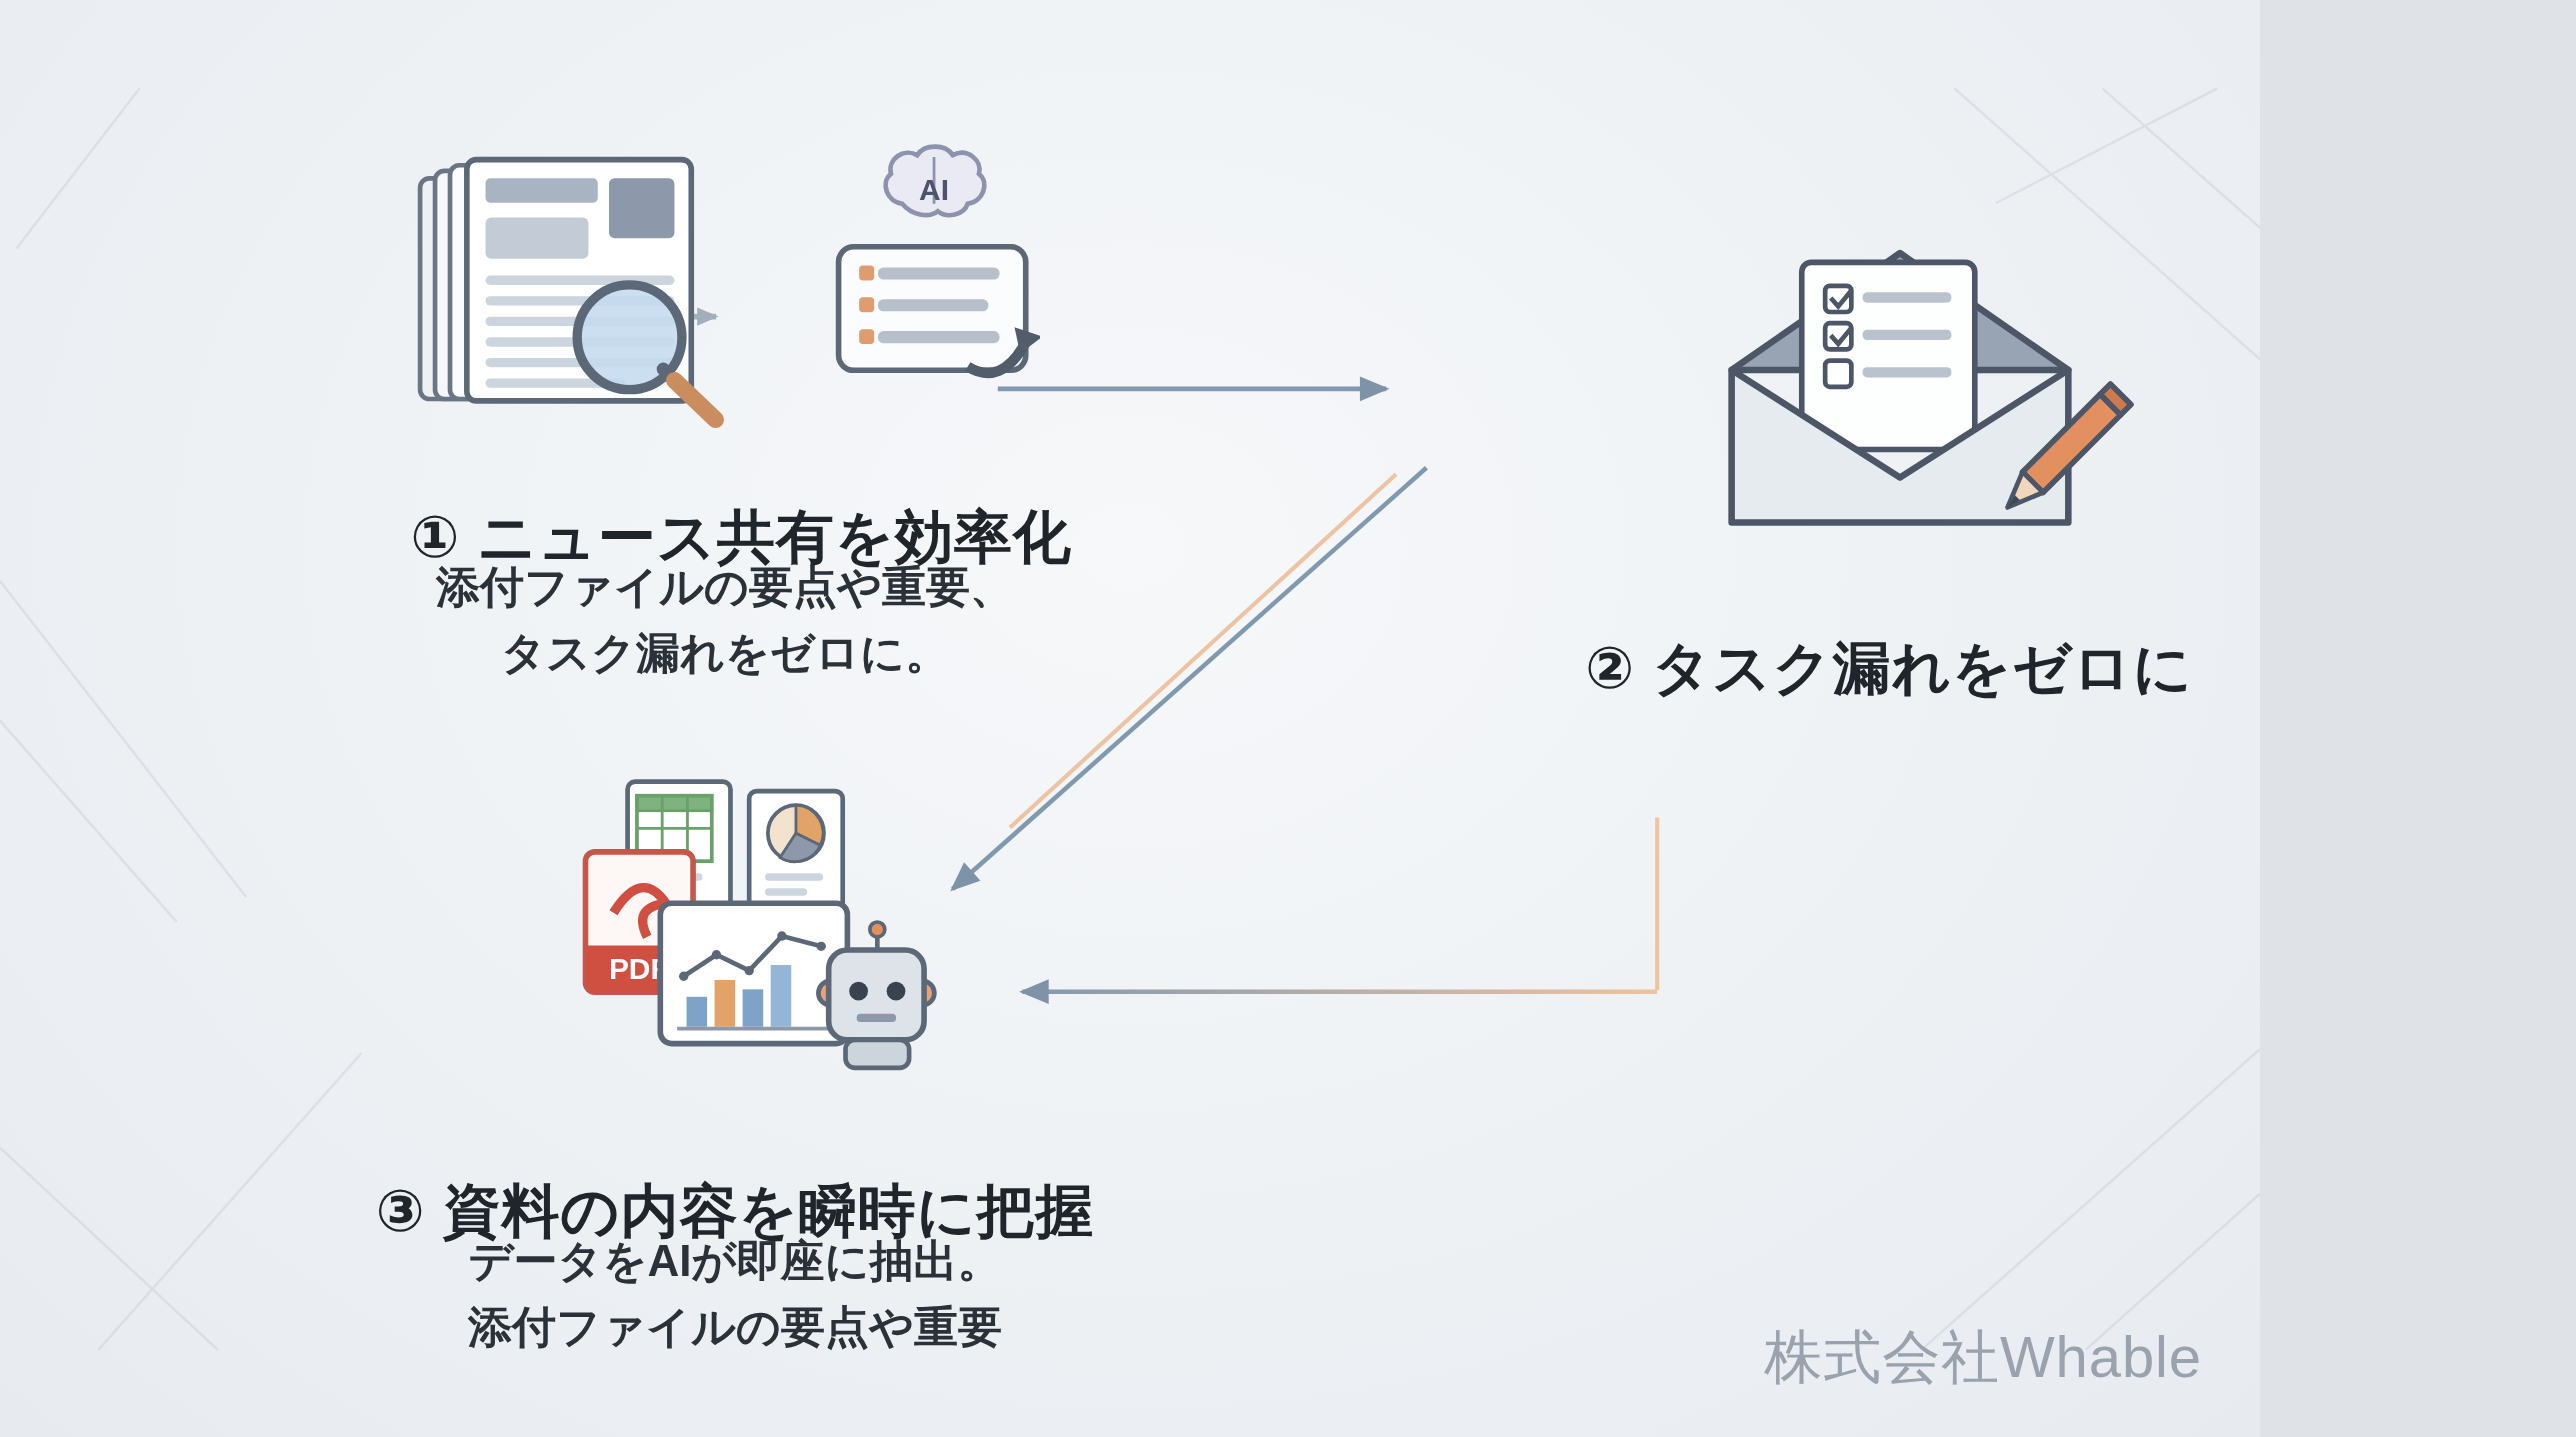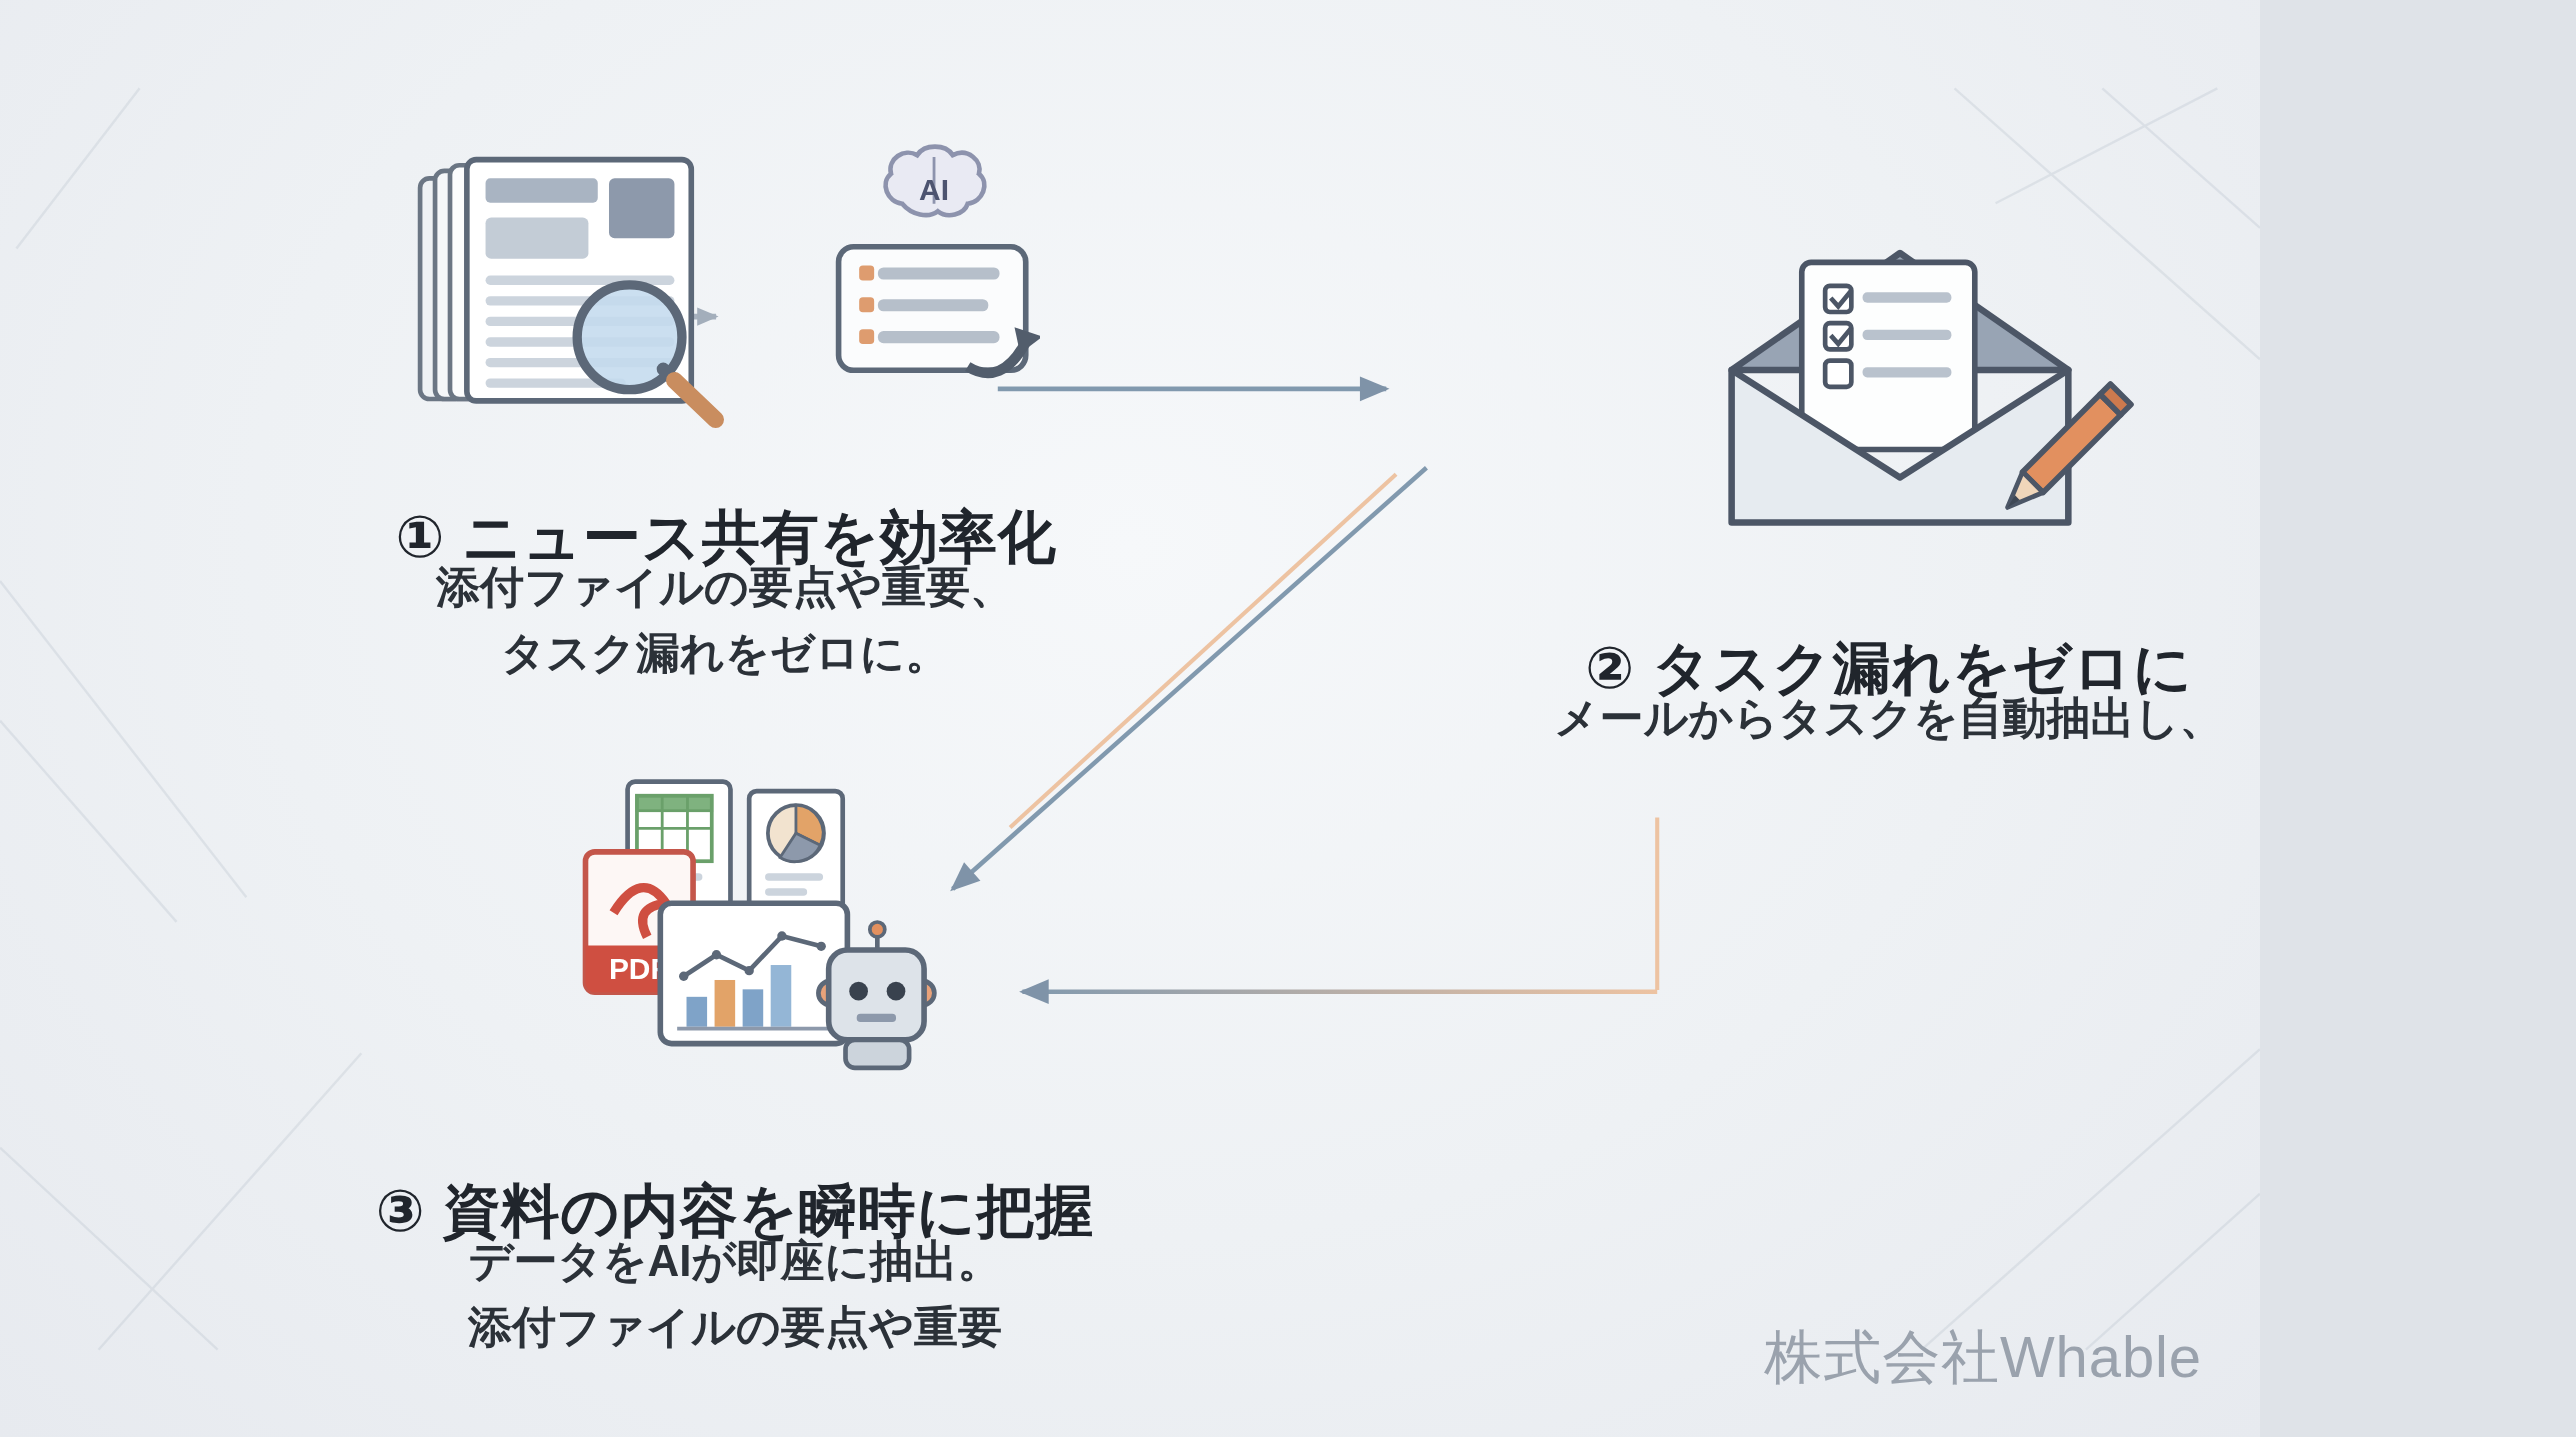--- a/index.html
+++ b/index.html
@@ -186,29 +186,28 @@
         <circle cx="400" cy="246" r="13" fill="#e8a27a" stroke="#5c6878" stroke-width="5"></circle>
         <rect x="300" y="200" width="102" height="96" rx="20" fill="#dde3e9" stroke="#5c6878" stroke-width="6"></rect>
         <circle cx="332" cy="244" r="10" fill="#39424e"></circle>
         <circle cx="372" cy="244" r="10" fill="#39424e"></circle>
         <rect x="330" y="268" width="42" height="9" rx="4" fill="#8d99ab"></rect>
         <rect x="318" y="296" width="68" height="30" rx="10" fill="#ccd4dc" stroke="#5c6878" stroke-width="5"></rect>
       </g>
     </svg>
   </div>
 
-  <h2 class="title" style="left:305px;top:451px;">① ニュース共有を効率化</h2>
+  <h2 class="title" style="left:320px;top:451px;">① ニュース共有を効率化</h2>
   <div class="body-text" style="left:304px;top:554px;">
     <div>添付ファイルの要点や重要、</div>
     <div>タスク漏れをゼロに。</div>
   </div>
 
   <h2 class="title" style="left:1468px;top:582px;">② タスク漏れをゼロに</h2>
   <div class="body-text" style="left:1468px;top:685px;">
-    <div>メールからタスクを自動抽出し、</div>
   </div>
 
   <h2 class="title" style="left:314px;top:1125px;">③ 資料の内容を瞬時に把握</h2>
   <div class="body-text" style="left:314px;top:1228px;">
     <div>データをAIが即座に抽出。</div>
     <div>添付ファイルの要点や重要</div>
   </div>
 
   <div class="watermark">株式会社Whable</div>
 

